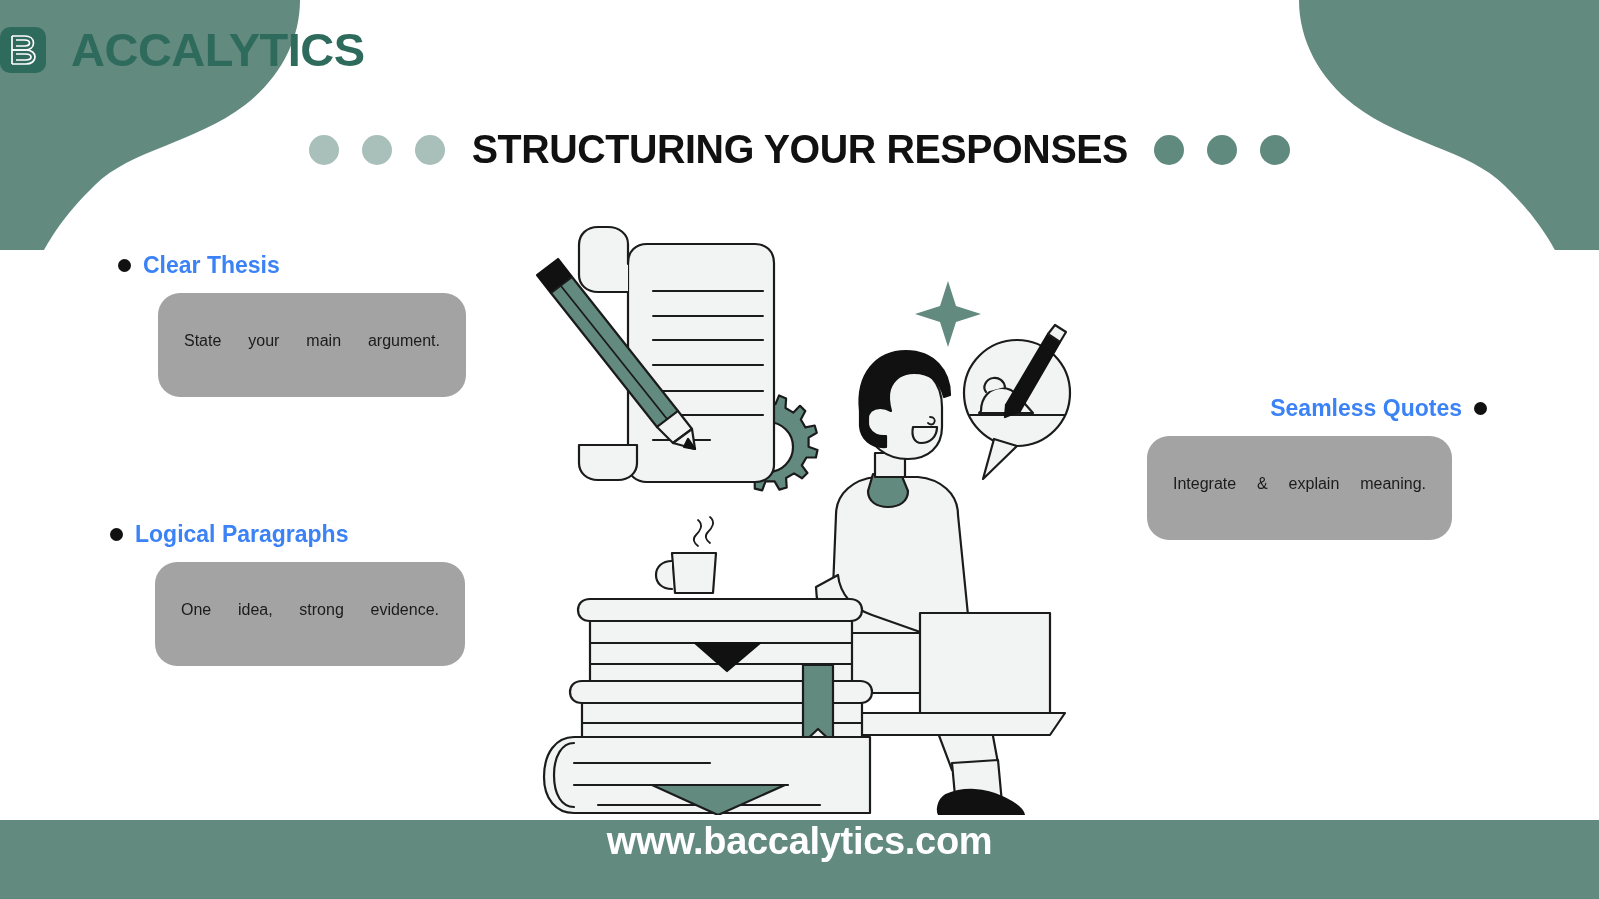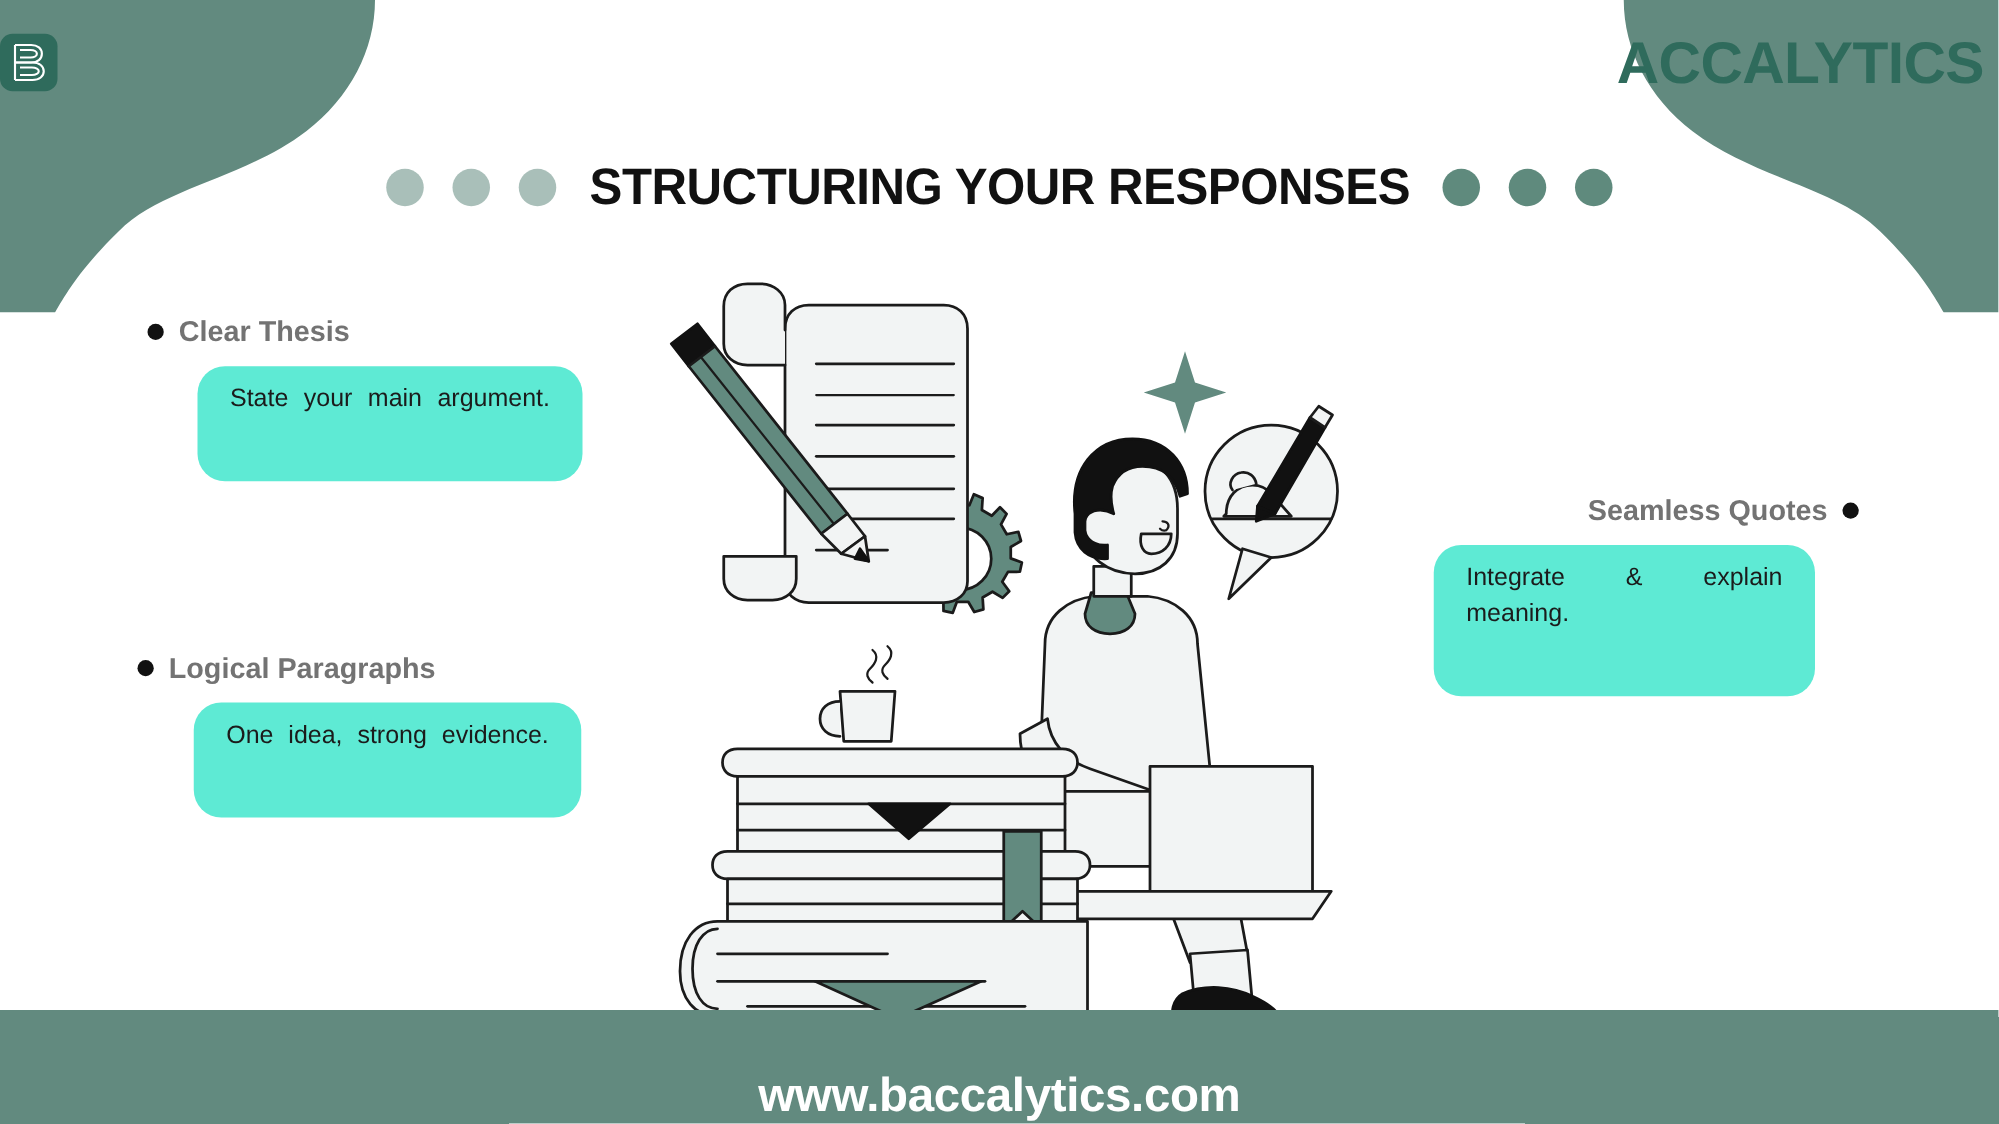--- a/index.html
+++ b/index.html
@@ -12,22 +12,22 @@
   #stage { position:absolute; inset:0; width:1599px; height:899px; background:#fff; overflow:hidden; }
 
   
   .blob { position:absolute; top:0; }
   .blob svg { display:block; }
   .blob-left { left:0; }
   .blob-right { right:0; }
 
   
   .logo-row {
-    position:absolute; top:26px; left:0; right:12px;
-    display:flex; align-items:center; justify-content:space-between; gap:25px;
+    position:absolute; top:26px; left:0; right:0;
+    display:flex; align-items:center; justify-content:flex-start; gap:25px;
     z-index:6;
   }
   .logo-badge {
     width:46px; height:46px; border-radius:10px;
     background:#2f6b5c;
     display:flex; align-items:center; justify-content:center;
     flex:0 0 auto;
   }
   .logo-word {
     font-size:47px; font-weight:bold; letter-spacing:-0.5px;
@@ -48,50 +48,50 @@
     font-size:41px; font-weight:bold; color:#111111;
     letter-spacing:-0.4px; white-space:nowrap;
     font-stretch:condensed;
     transform:scaleX(0.96); transform-origin:center;
   }
 
   
   .card { position:absolute; z-index:6; }
   .card-head {
     display:flex; align-items:center; gap:12px;
-    font-size:23px; font-weight:bold; color:#737373;
+    font-size:23px; font-weight:bold; color:#3b82f6;
     margin-bottom:14px; white-space:nowrap;
   }
   .card-head.right { justify-content:flex-end; }
   .head-bullet { width:13px; height:13px; border-radius:50%; background:#111; flex:0 0 auto; }
   .card-body {
-    background:#5eead4; border-radius:22px;
-    padding:12px 26px 22px 26px;
-    font-size:20px; line-height:1.45; color:#1b1b1b;
+    background:#a3a3a3; border-radius:22px;
+    padding:36px 26px 22px 26px;
+    font-size:16px; line-height:1.45; color:#1b1b1b;
     text-align:justify; text-justify:inter-word;
   }
   .card-body span { display:inline; }
   .card-body::after { content:""; display:inline-block; width:100%; }
 
   #card-thesis   { left:118px;  top:252px; width:348px; }
   #card-thesis .card-body   { width:308px; margin-left:40px; }
   #card-paras    { left:110px;  top:521px; width:355px; }
   #card-paras .card-body    { width:310px; margin-left:45px; }
   #card-quotes   { right:112px; top:395px; width:340px; }
   #card-quotes .card-body   { width:305px; margin-left:0; }
 
   
   #illustration { position:absolute; left:520px; top:215px; width:600px; height:600px; z-index:5; }
   #illustration svg { display:block; width:600px; height:600px; }
 
   
   .footer {
-    position:absolute; left:0; right:0; bottom:0; height:91px;
+    position:absolute; left:0; right:0; bottom:0; height:79px;
     background:#628a7f; z-index:7;
-    display:flex; align-items:flex-end; justify-content:center;
+    display:flex; align-items:flex-start; justify-content:center;
   }
   .footer-text {
     color:#ffffff; font-size:38px; font-weight:bold; letter-spacing:-0.3px;
   }
 </style>
 </head>
 <body>
 
 <div id="stage">
 

